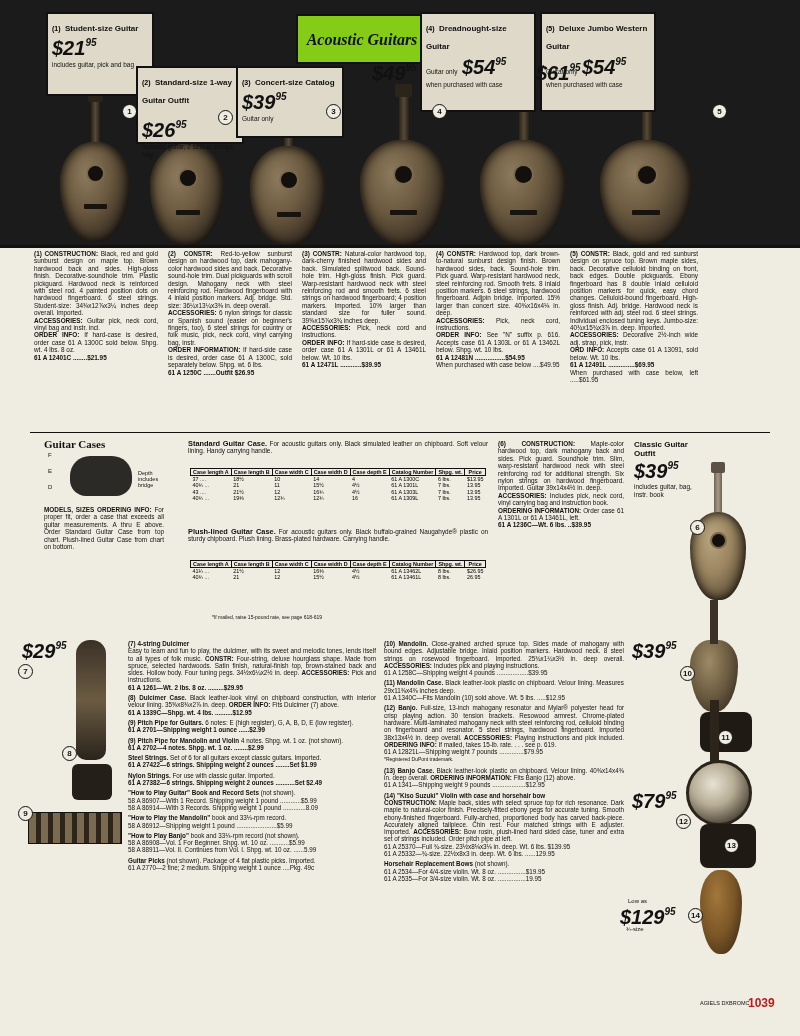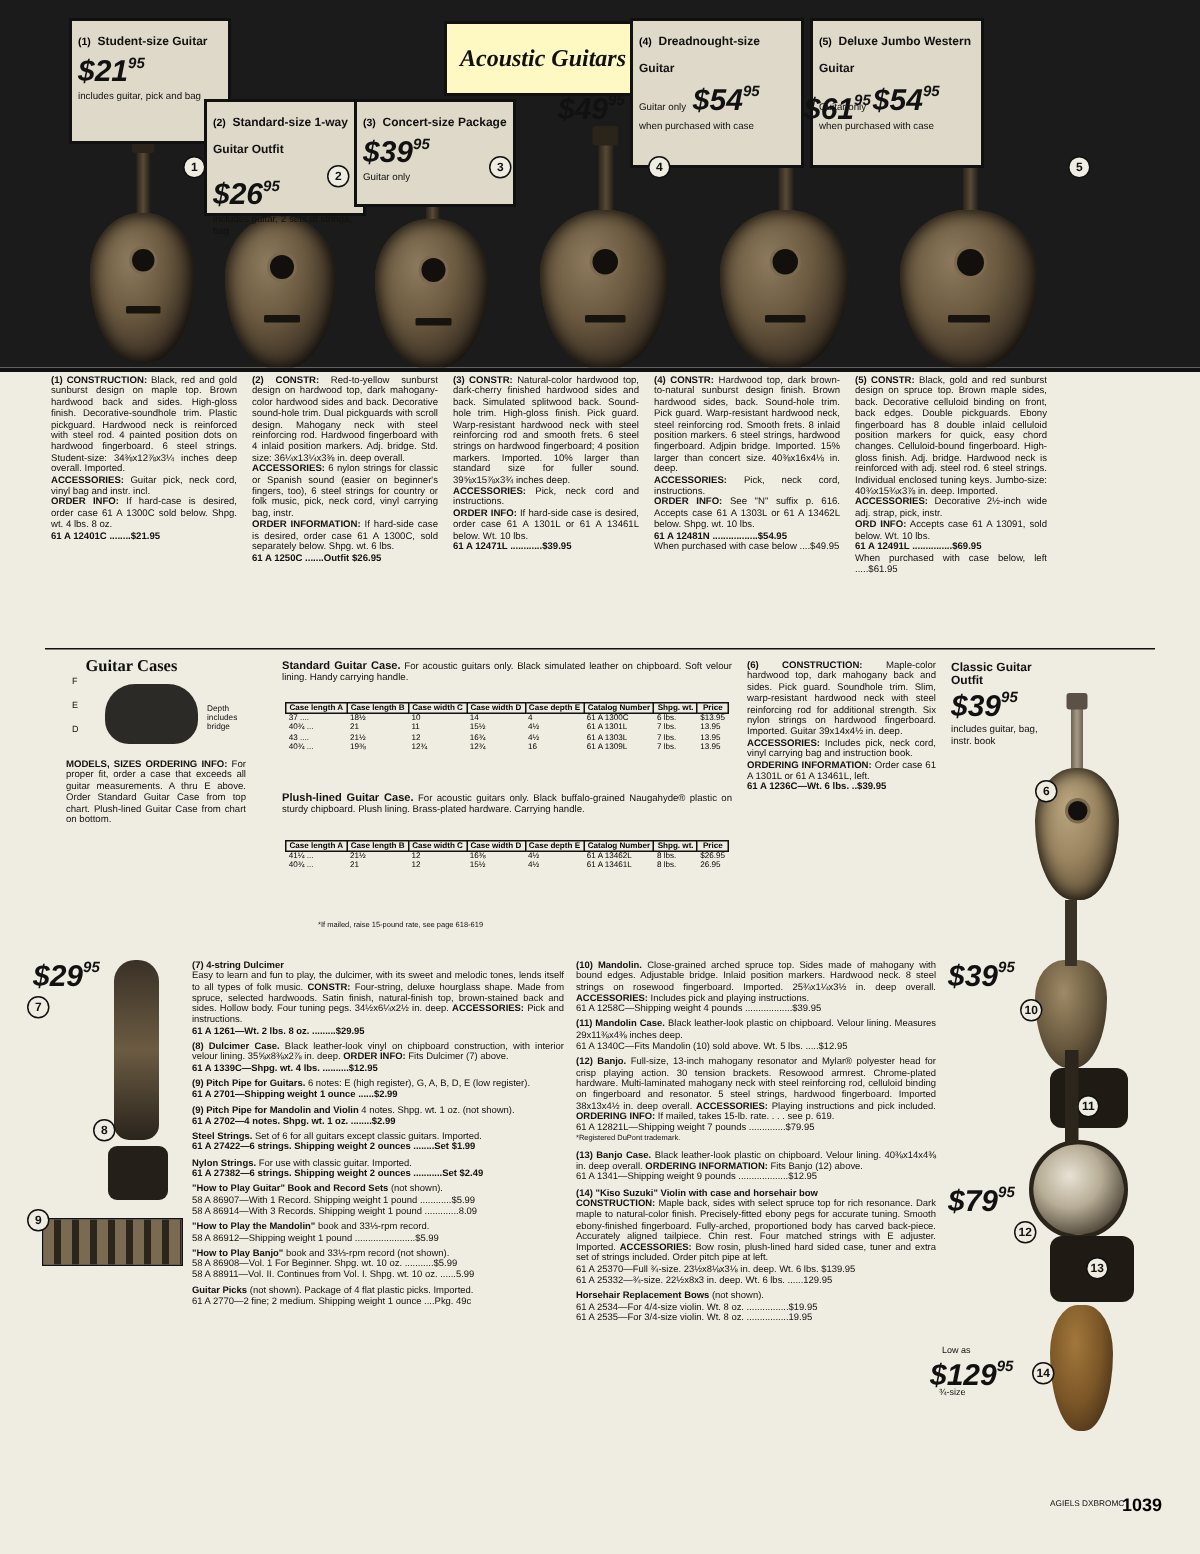--- a/index.html
+++ b/index.html
@@ -23,21 +23,21 @@
   .gbody{position:absolute;border-radius:48% 48% 46% 46%/40% 40% 60% 60%;background:radial-gradient(ellipse at 38% 32%, #8d7a5e 0%, #6b5a40 38%, #3b3024 72%, #171310 100%);box-shadow:inset 0 0 12px #000;}
   .gneck{position:absolute;background:linear-gradient(90deg,#2a241b,#574a36,#241f18);}
   .ghead{position:absolute;background:#2a241b;border-radius:2px;}
   .ghole{position:absolute;border-radius:50%;background:#120f0c;box-shadow:0 0 0 2px #7b6a4d;}
   .gbridge{position:absolute;background:#17130f;border-radius:1px;}
   .colcap{font-size:6.4px;line-height:7.4px;color:#111;text-align:justify;}
   .colcap b{font-weight:bold;}
   .tblh{font-size:5.4px;line-height:6px;font-weight:bold;text-align:center;}
   .tbl{font-size:5.4px;line-height:6.4px;}
   .tbl td{padding:0 2px;}
-  .hdr-acoustic{position:absolute;left:296px;top:14px;width:128px;height:46px;background:#fef9c3;border:2px solid #111;display:flex;align-items:center;justify-content:center;}
+  .hdr-acoustic{position:absolute;left:296px;top:14px;width:128px;height:46px;background:#84cc16;border:2px solid #111;display:flex;align-items:center;justify-content:center;}
   .hdr-acoustic span{font-family:"Liberation Serif", serif;font-style:italic;font-size:16px;line-height:17px;font-weight:bold;color:#111;text-align:center;}
   .botcol{position:absolute;font-size:6.3px;line-height:7.3px;color:#111;text-align:justify;}
   .rule{position:absolute;height:1px;background:#111;}
 </style>
 </head>
 <body>
 
 <div id="page">
 
   <div class="blk" id="topband"></div>
@@ -109,21 +109,21 @@
         <span class="d">$26</span><span class="c">95</span>
       </div>
       <div class="sm" style="margin-top:1px;">includes guitar, 2 sets of strings, bag</div>
     </div>
   </div>
   <div class="circ" style="left:218px;top:110px;">2</div>
 
   <div class="hdrbox" style="left:236px;top:66px;width:104px;height:68px;">
     <div style="padding:3px 4px;">
       <span class="num">(3)</span>
-      <span class="ttl">Concert-size Package</span>
+      <span class="ttl">Concert-size Catalog</span>
       <div class="price" style="margin-top:2px;">
         <span class="d">$39</span><span class="c">95</span>
       </div>
       <div class="sm" style="margin-top:1px;">Guitar only</div>
     </div>
   </div>
   <div class="circ" style="left:326px;top:104px;">3</div>
 
   <div class="hdrbox" style="left:420px;top:12px;width:112px;height:96px;">
     <div style="padding:3px 4px;">
@@ -206,21 +206,21 @@
     <br><b>ACCESSORIES:</b>
     <span>Decorative 2½-inch wide adj. strap, pick, instr.</span>
     <br><b>ORD INFO:</b>
     <span>Accepts case 61 A 13091, sold below. Wt. 10 lbs.</span>
     <br><b>61 A 12491L ...............$69.95</b>
     <br><span>When purchased with case below, left .....$61.95</span>
   </div>
 
   <div class="rule" style="left:30px;top:432px;width:740px;"></div>
 
-  <div style="position:absolute;left:44px;top:438px;font-family:'Liberation Serif',serif;font-weight:bold;font-size:11px;color:#111;margin-left:13px;">Guitar Cases</div>
+  <div style="position:absolute;left:44px;top:438px;font-family:'Liberation Serif',serif;font-weight:bold;font-size:11px;color:#111;">Guitar Cases</div>
 
   <div style="position:absolute;left:70px;top:456px;width:62px;height:40px;background:#2c2a26;border-radius:20px 20px 16px 16px;"></div>
   <div style="position:absolute;left:48px;top:452px;font-size:6px;color:#111;">F</div>
   <div style="position:absolute;left:48px;top:468px;font-size:6px;color:#111;">E</div>
   <div style="position:absolute;left:48px;top:484px;font-size:6px;color:#111;">D</div>
   <div style="position:absolute;left:138px;top:470px;font-size:5.5px;width:40px;color:#111;">Depth<br>includes<br>bridge</div>
 
   <div class="colcap" style="position:absolute;left:44px;top:506px;width:120px;">
     <b>MODELS, SIZES ORDERING INFO:</b>
     <span>For proper fit, order a case that exceeds all guitar measurements. A thru E above. Order Standard Guitar Case from top chart. Plush-lined Guitar Case from chart on bottom.</span>
@@ -490,15 +490,15 @@
 
   <div style="position:absolute;left:700px;top:870px;width:42px;height:84px;background:radial-gradient(ellipse at 40% 30%,#a2773c,#7a5526,#2e2012);border-radius:44% 44% 46% 46%/38% 38% 62% 62%;"></div>
   <div class="circ" style="left:688px;top:908px;">14</div>
   <div style="position:absolute;left:628px;top:898px;font-size:6px;color:#111;">Low as</div>
   <div class="price" style="position:absolute;left:620px;top:906px;">
     <span class="d">$129</span><span class="c">95</span>
   </div>
   <div style="position:absolute;left:626px;top:926px;font-size:6px;color:#111;">¾-size</div>
 
   <div style="position:absolute;left:700px;top:1000px;font-size:5.5px;color:#111;">AGIELS DXBROMC</div>
-  <div style="position:absolute;left:748px;top:996px;font-size:12px;font-weight:bold;color:#000000;">1039</div>
+  <div style="position:absolute;left:748px;top:996px;font-size:12px;font-weight:bold;color:#b91c1c;">1039</div>
 
 </div>
 
 </body></html>

